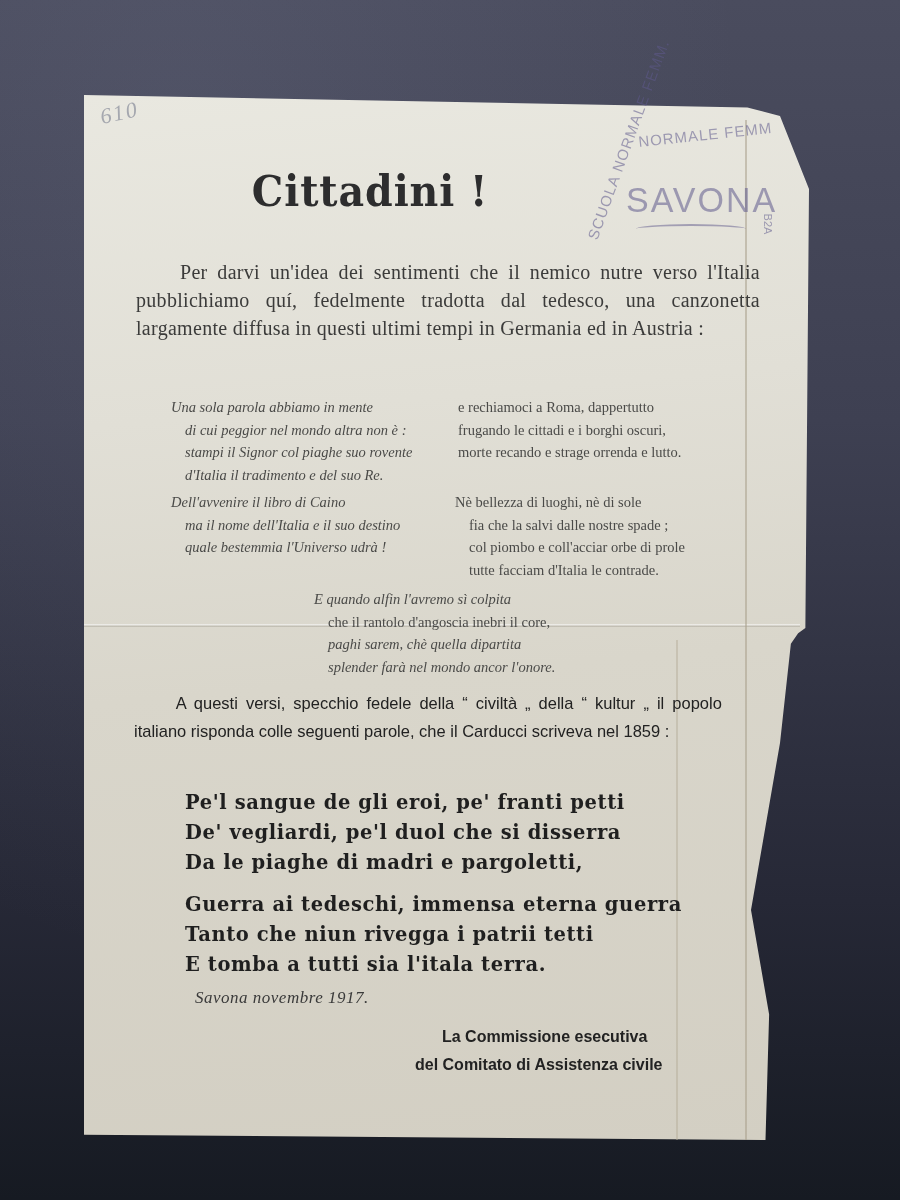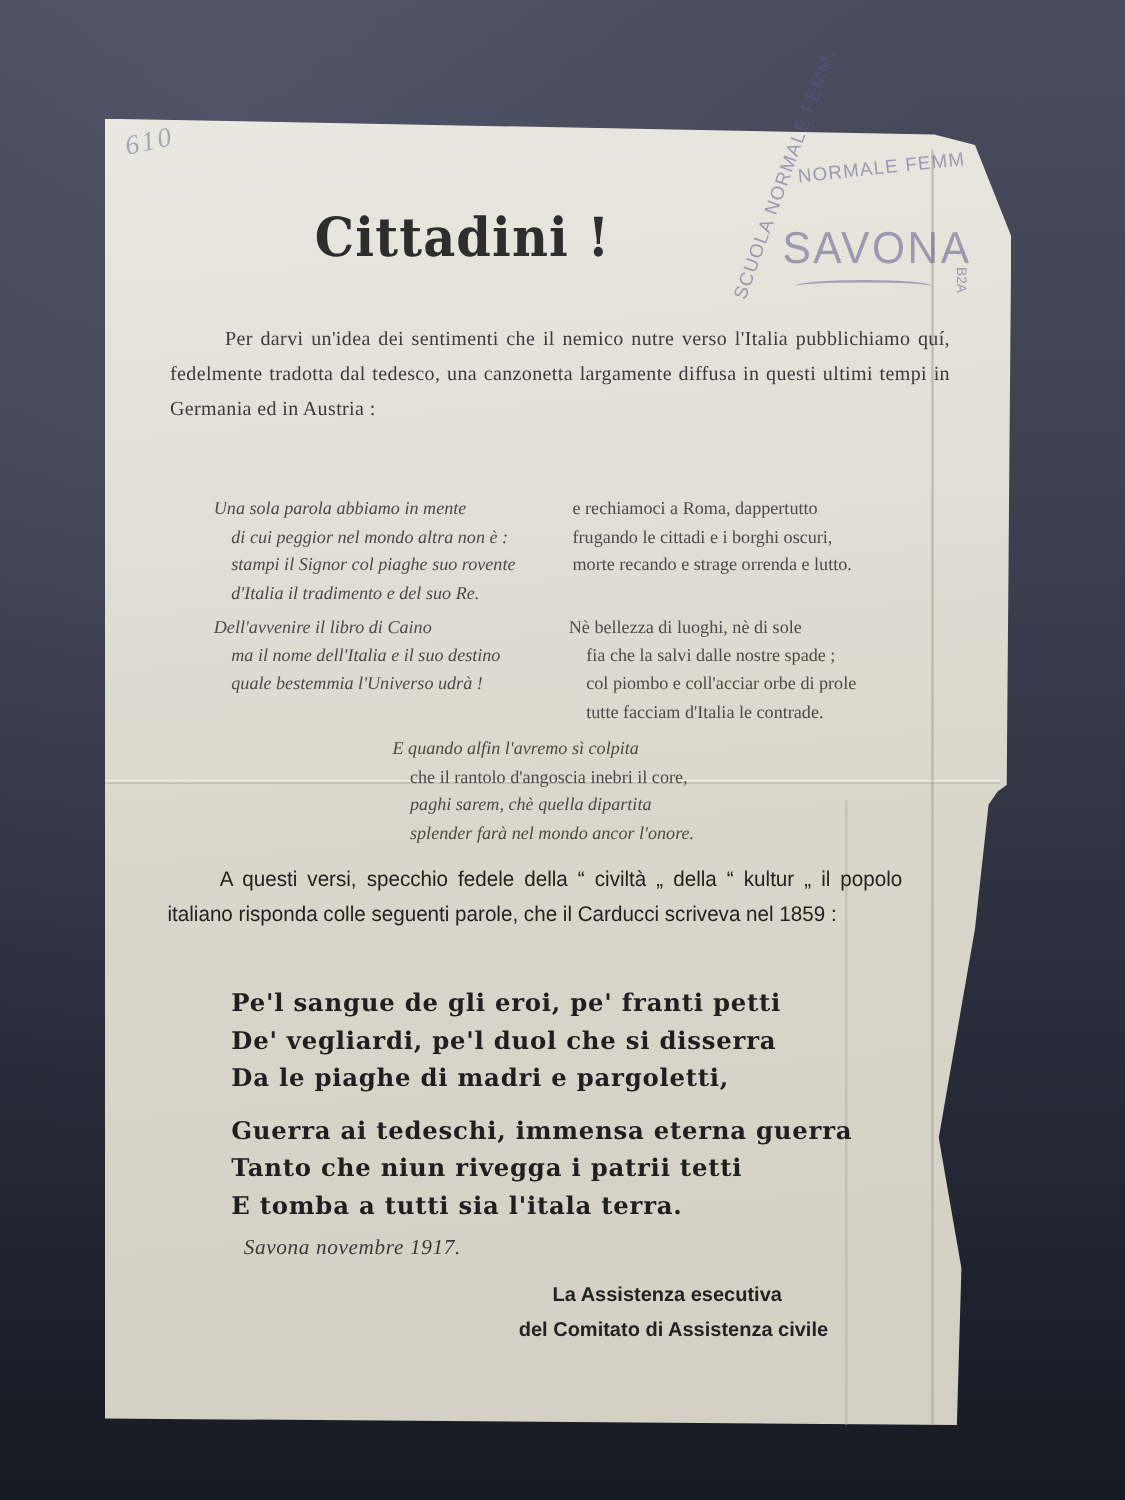--- a/index.html
+++ b/index.html
@@ -67,21 +67,21 @@
 
     
     .title {
       position: absolute; left: 0; top: 166px; width: 740px; text-align: center;
       font-family: "DejaVu Serif", serif; font-weight: bold; font-size: 43px;
       color: #2d2d2e; letter-spacing: 1px;
       transform: scaleX(0.92);
     }
     .intro {
       position: absolute; left: 136px; top: 258px; width: 624px;
-      font-family: "Liberation Serif", serif; font-size: 16px; line-height: 28px;
+      font-family: "Liberation Serif", serif; font-size: 20px; line-height: 28px;
       color: #3b3b3a; text-align: justify; text-indent: 44px; letter-spacing: 0.3px;
     }
     .poem { position: absolute; font-family: "Liberation Serif", serif; font-size: 14.5px; line-height: 22.5px; color: #4a4a48; }
     .poem .line { white-space: nowrap; }
     .poem .line.indent { padding-left: 14px; }
     .poem.italic { font-style: italic; margin-left: 34px; }
     .stanza-1 { left: 137px; top: 396px; }
     .stanza-2 { left: 444px; top: 396px; }
     .stanza-3 { left: 137px; top: 491px; }
     .stanza-4 { left: 444px; top: 491px; margin-left: 11px; }
@@ -176,15 +176,15 @@
   <div>Da le piaghe di madri e pargoletti,</div>
   <div class="gap"></div>
   <div>Guerra ai tedeschi, immensa eterna guerra</div>
   <div>Tanto che niun rivegga i patrii tetti</div>
   <div>E tomba a tutti sia l'itala terra.</div>
 </div>
 
 <div class="dateline">Savona novembre 1917.</div>
 
 <div class="signature">
-  <div class="l1">La Assistenza esecutiva</div>
+  <div class="l1">La Commissione esecutiva</div>
   <div>del Comitato di Assistenza civile</div>
 </div>
 
 </body></html>

